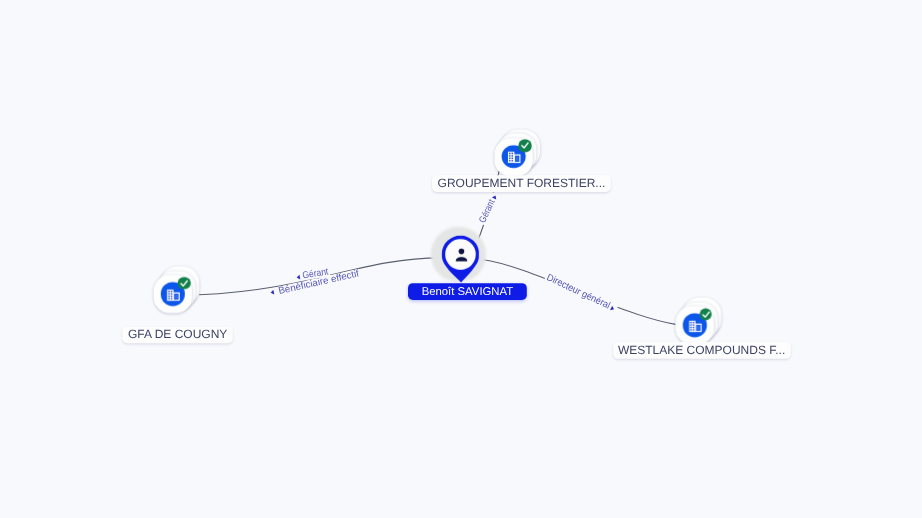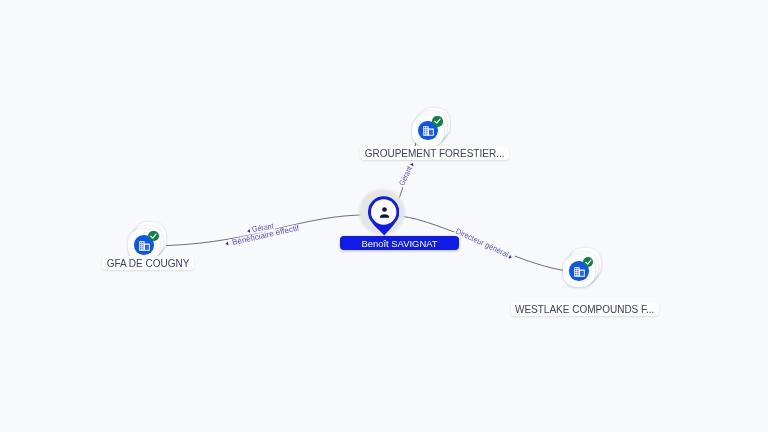--- a/index.html
+++ b/index.html
@@ -20,21 +20,21 @@
   .biz{position:absolute;width:19.6px;height:19.6px;border-radius:50%;
        background:#0d56ea;left:6.2px;top:6.2px;}
   .biz svg{position:absolute;left:4.95px;top:5.6px;}
   .badge{position:absolute;width:10.2px;height:10.2px;border-radius:50%;background:#12804a;
          left:20.3px;top:1.9px;}
   .badge svg{position:absolute;left:0;top:0;}
 
   .lbl{position:absolute;background:#fdfdfe;border-radius:4px;height:14.2px;line-height:15.6px;
        font-size:10px;color:#3b4263;white-space:nowrap;padding:0 4.25px;
        box-shadow:0 1px 2px rgba(40,50,90,0.14);transform:translateZ(0);}
-  .lbl.sel{background:#0e1ce6;color:#fff;font-size:9.45px;padding:0 21px;box-shadow:0 1px 3px rgba(14,28,230,0.28);}
+  .lbl.sel{background:#0e1ce6;color:#fff;font-size:9.45px;padding:0 11px;box-shadow:0 1px 3px rgba(14,28,230,0.28);}
 
   .halo{position:absolute;width:45.7px;height:45.7px;border-radius:50%;background:#e4e5e5;filter:blur(1.1px);}
 </style>
 </head>
 <body>
 
 <svg width="0" height="0" style="position:absolute;pointer-events:none">
  <defs>
   <g id="bizicon">
    <rect x="0.2" y="0.2" width="5.4" height="9.6" fill="#fff"></rect>
@@ -94,21 +94,21 @@
             <use href="#bizicon"></use>
           </svg>
       </div>
       <div class="badge">
         <svg width="10.2" height="10.2" viewBox="0 0 10.2 10.2">
             <use href="#checkicon"></use>
           </svg>
       </div>
     </div>
 </div>
-<div class="lbl" style="left:102.4px;top:256px">GFA DE COUGNY</div>
+<div class="lbl" style="left:102.4px;top:272px">GFA DE COUGNY</div>
 
 <div class="node" style="left:412.1px;top:114.6px">
     <div class="card c3"></div>
     <div class="card c2"></div>
     <div class="card c1">
       <div class="biz">
         <svg width="11" height="10" viewBox="0 0 11 10">
             <use href="#bizicon"></use>
           </svg>
       </div>
@@ -130,21 +130,21 @@
             <use href="#bizicon"></use>
           </svg>
       </div>
       <div class="badge">
         <svg width="10.2" height="10.2" viewBox="0 0 10.2 10.2">
             <use href="#checkicon"></use>
           </svg>
       </div>
     </div>
 </div>
-<div class="lbl" style="left:510.7px;top:302px">WESTLAKE COMPOUNDS F...</div>
+<div class="lbl" style="left:510.7px;top:285px">WESTLAKE COMPOUNDS F...</div>
 
 <div class="halo" style="left:359.4px;top:189.4px"></div>
 <div class="node" style="left:367.7px;top:196px">
   <svg width="31.4" height="39.8" viewBox="0 0 31.4 39.8">
     <path d="M16.2 39.4 C19.7 35.4 24.9 30.6 27.34 26.53 A 15.7 15.7 0 1 0 4.06 26.53 C6.5 30.6 12.7 35.4 16.2 39.4 Z" fill="#0e1ce6"></path>
     <circle cx="15.7" cy="16" r="12.75" fill="#fbfbfc"></circle>
     <circle cx="16.5" cy="13.5" r="2.35" fill="#0d1540"></circle>
     <path d="M11.8 21.5 C11.8 19.2 14 18.3 16.5 18.3 C19 18.3 21.3 19.2 21.3 21.5 L21.3 21.8 L11.8 21.8 Z" fill="#0d1540"></path>
   </svg>
 </div>

